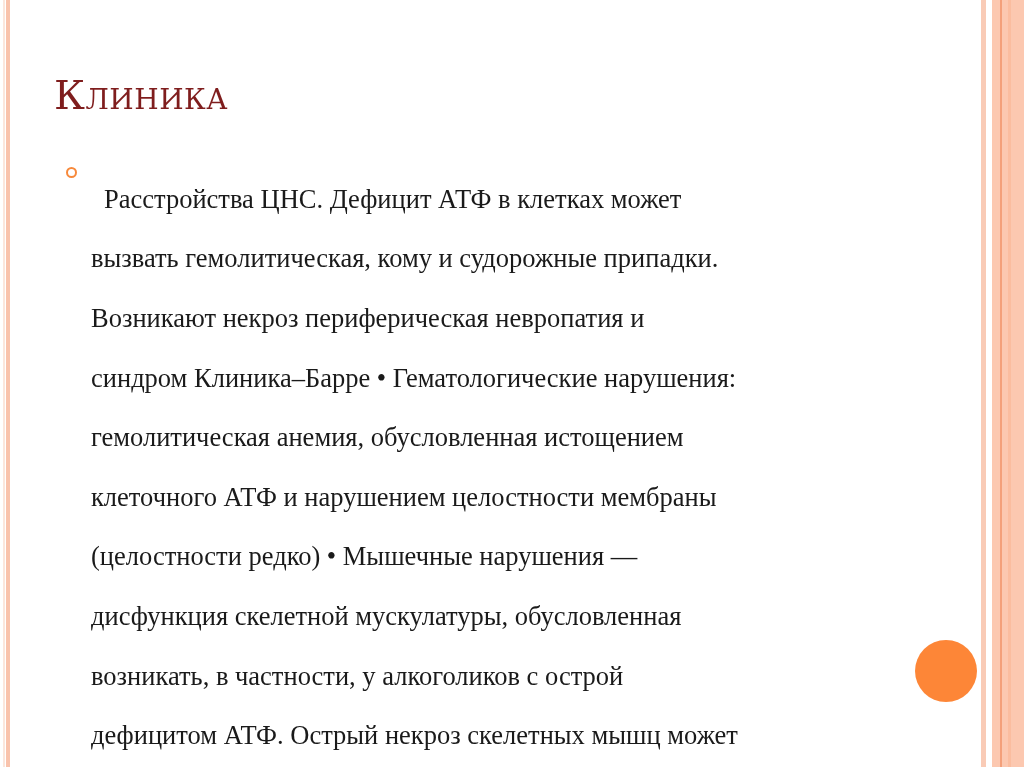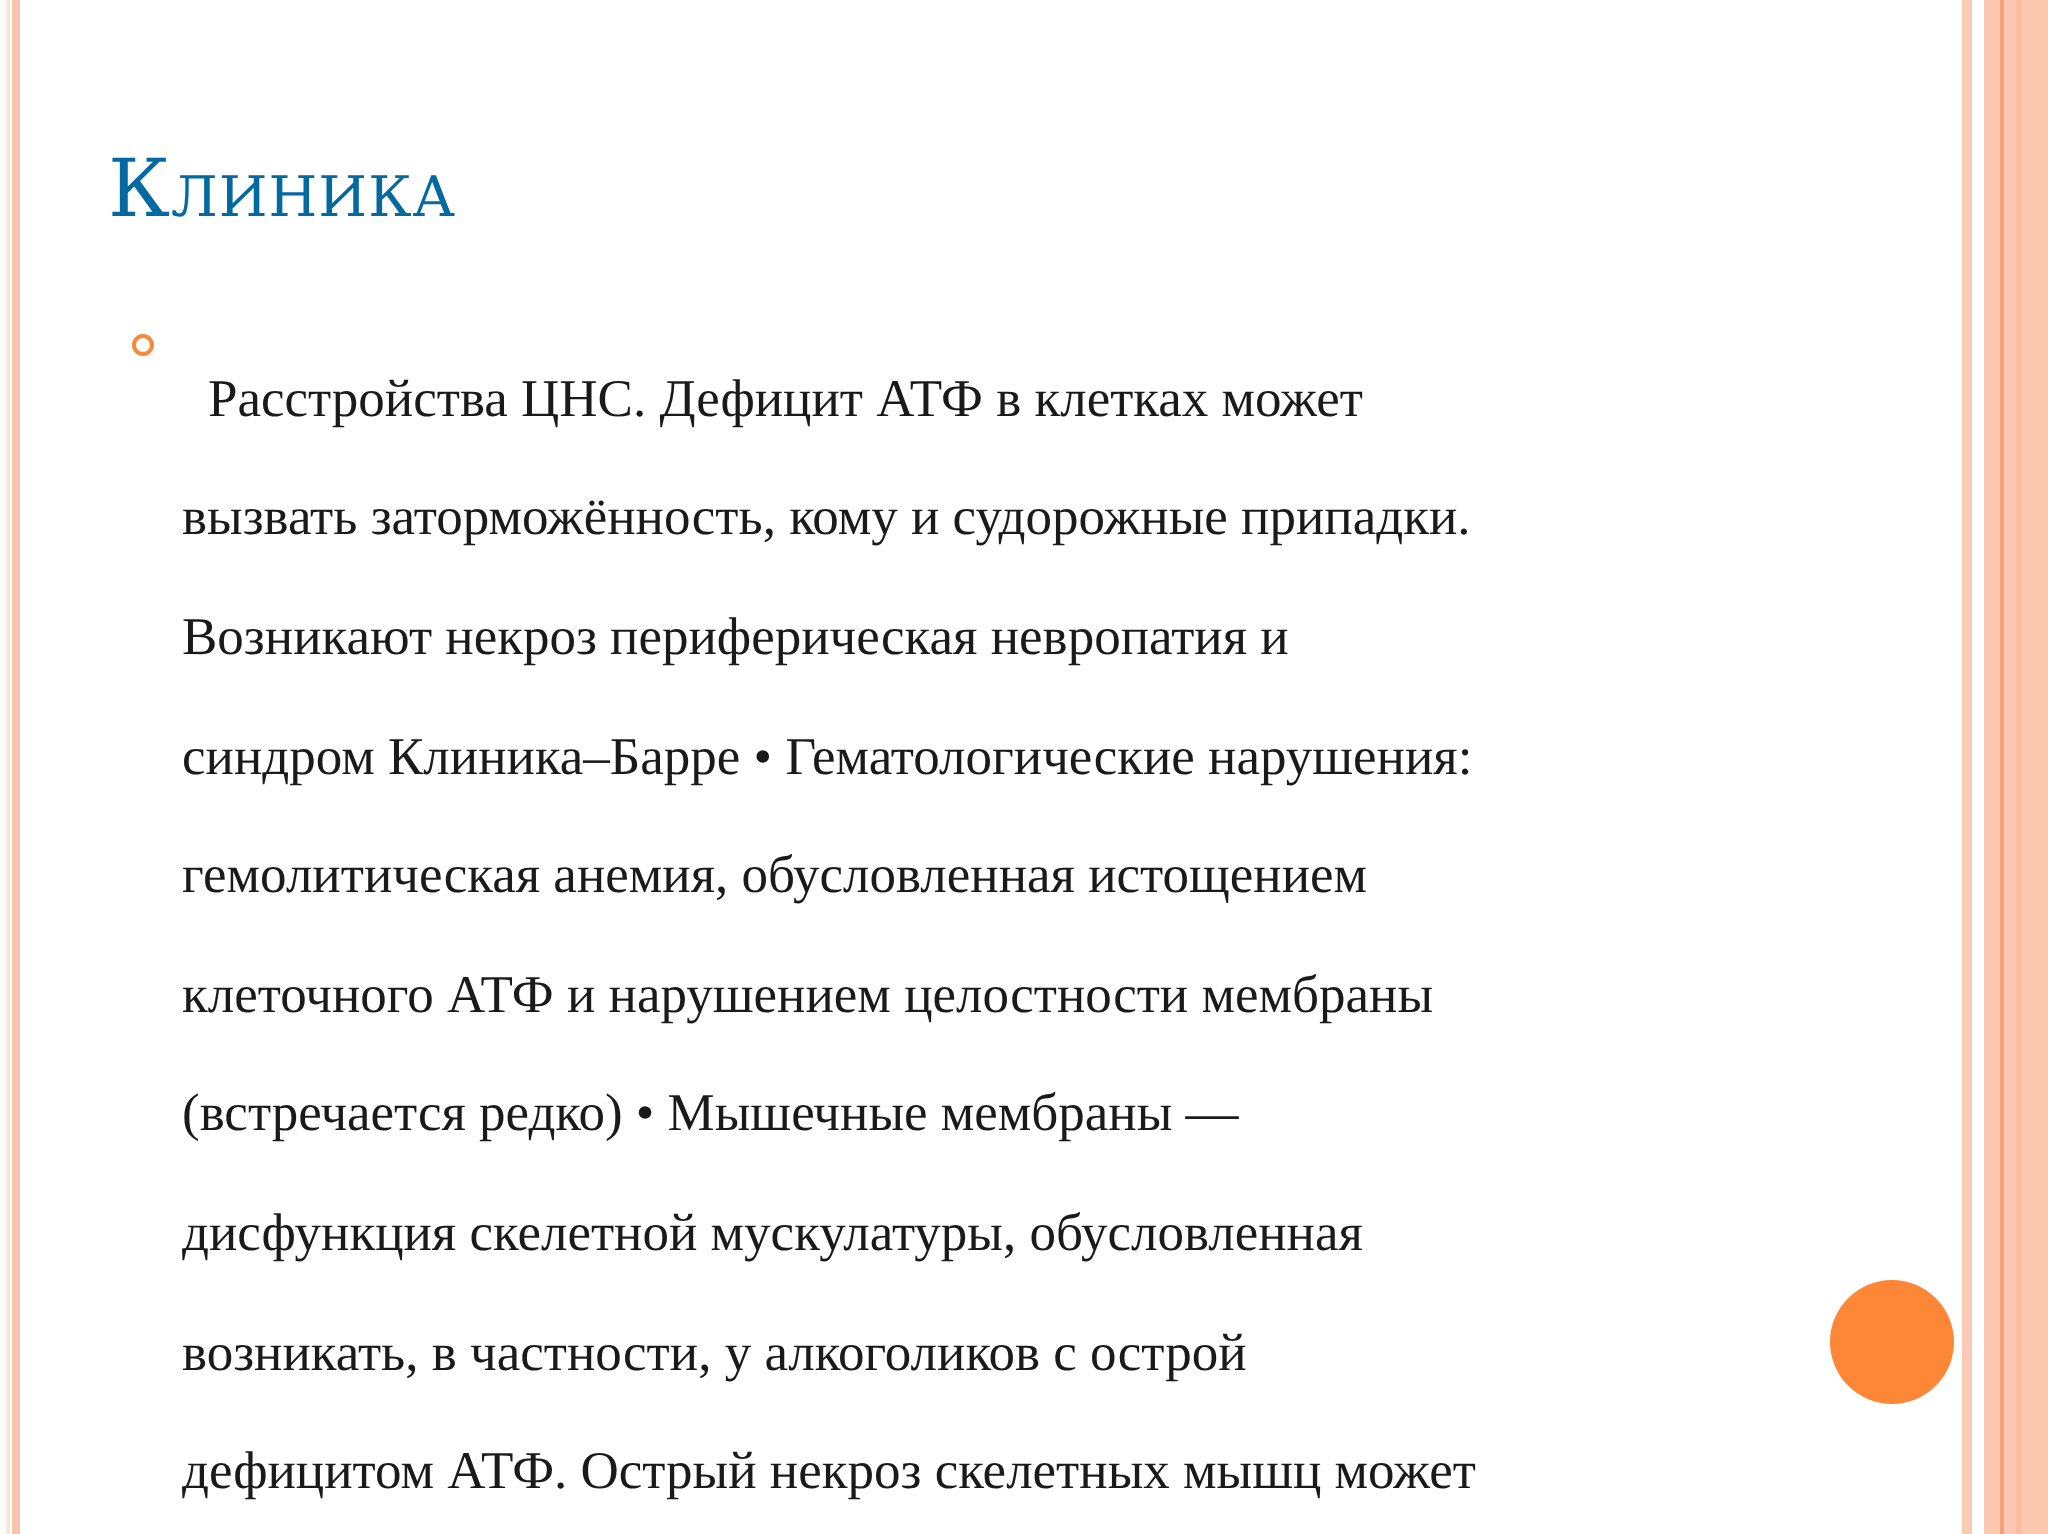--- a/index.html
+++ b/index.html
@@ -48,21 +48,21 @@
       border-radius: 50%;
       background: #fd8637;
     }
     .title {
       position: absolute;
       left: 54px; top: 72px;
       margin: 0;
       font-family: "DejaVu Serif", "Liberation Serif", serif;
       font-weight: normal;
       font-size: 40px;
-      color: #0369a1;
+      color: #7f1d1d;
       letter-spacing: 0.5px;
       font-variant: small-caps;
     }
     .content {
       position: absolute;
       left: 64px; top: 155px;
       width: 830px;
     }
     .bullet {
       position: absolute;
@@ -94,26 +94,26 @@
   <div class="right-band-shade"></div>
 
   <div class="orange-dot"></div>
 
   <h1 class="title">Клиника</h1>
 
   <div class="content">
     <span class="bullet"></span>
     <p class="body-text">
       <span style="display: block; white-space: nowrap; margin-left: 13px;">Расстройства ЦНС. Дефицит АТФ в клетках может</span>
-      <span style="display: block; white-space: nowrap;">вызвать заторможённость, кому и судорожные припадки.</span>
+      <span style="display: block; white-space: nowrap;">вызвать гемолитическая, кому и судорожные припадки.</span>
       <span style="display: block; white-space: nowrap;">Возникают некроз периферическая невропатия и</span>
       <span style="display: block; white-space: nowrap;">синдром Клиника–Барре • Гематологические нарушения:</span>
       <span style="display: block; white-space: nowrap;">гемолитическая анемия, обусловленная истощением</span>
       <span style="display: block; white-space: nowrap;">клеточного АТФ и нарушением целостности мембраны</span>
-      <span style="display: block; white-space: nowrap;">(встречается редко) • Мышечные мембраны —</span>
+      <span style="display: block; white-space: nowrap;">(целостности редко) • Мышечные нарушения —</span>
       <span style="display: block; white-space: nowrap;">дисфункция скелетной мускулатуры, обусловленная</span>
       <span style="display: block; white-space: nowrap;">возникать, в частности, у алкоголиков с острой</span>
       <span style="display: block; white-space: nowrap;">дефицитом АТФ. Острый некроз скелетных мышц может</span>
       
       
       
       
       
       
       

